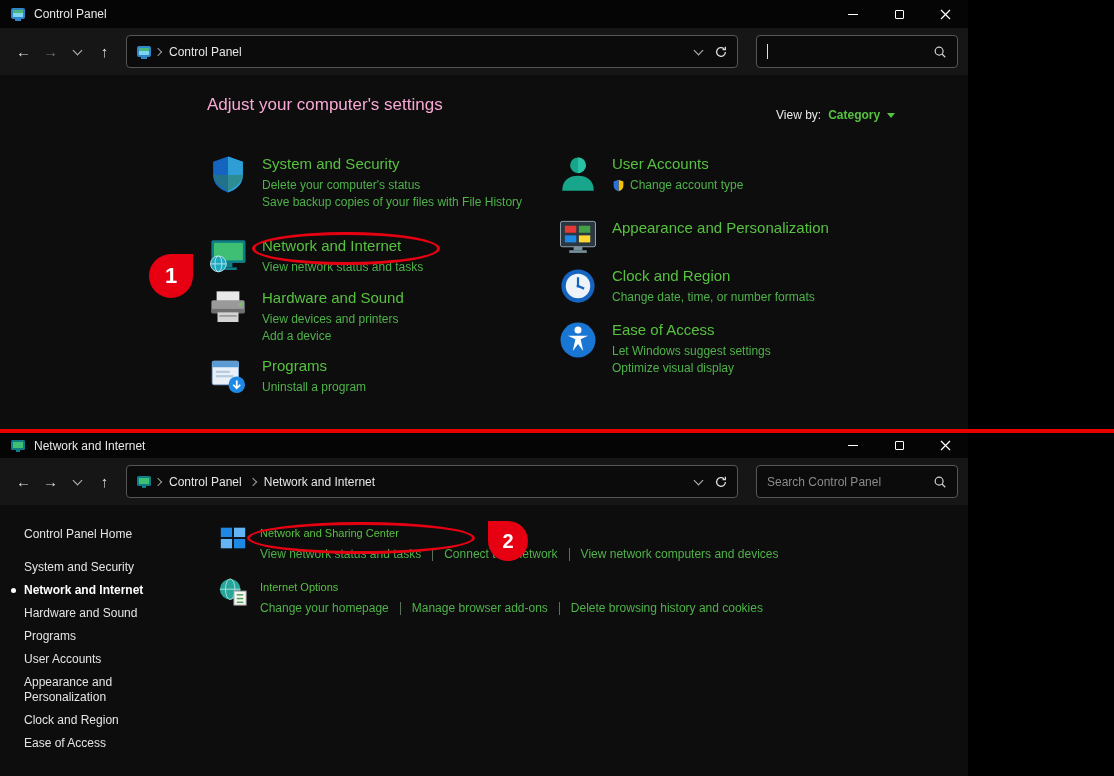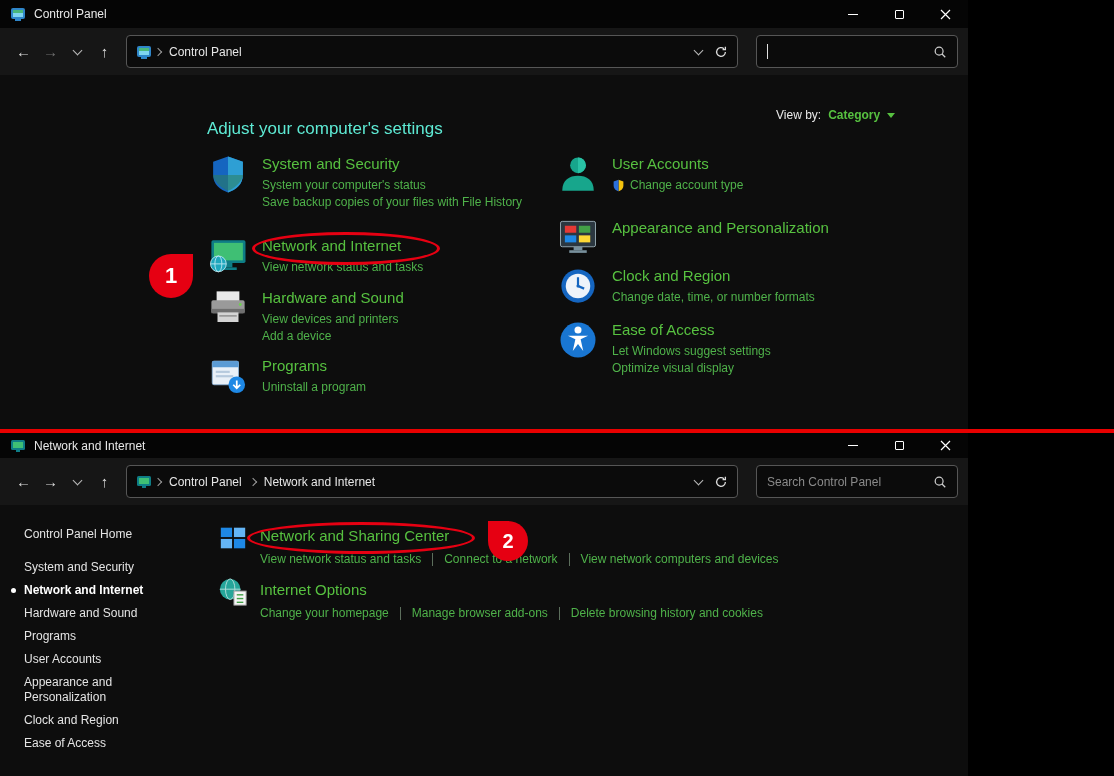--- a/index.html
+++ b/index.html
@@ -32,21 +32,21 @@
   .refresh{display:flex;margin-left:12px;}
   .searchbar{display:flex;align-items:center;height:33px;background:#0b0b0b;border:1px solid #565656;border-radius:4px;margin-left:18px;flex:1;padding:0 10px;}
   .search-input{flex:1;background:transparent;border:none;outline:none;color:#ddd;font-size:12px;font-family:"Liberation Sans",sans-serif;}
   .search-input::placeholder{color:#8a8a8a;}
   .text-caret{width:1px;height:15px;background:#e0e0e0;margin-right:2px;}
   .mag{display:flex;}
 
   
   .content{position:relative;}
   #win1 .content{height:354px;}
-  .heading{position:absolute;left:207px;top:44px;font-size:17px;color:#5eead4;}
+  .heading{position:absolute;left:207px;top:20px;font-size:17px;color:#f9a8d4;}
   .viewby{position:absolute;left:776px;top:33px;font-size:12px;color:#e8e8e8;display:flex;align-items:center;gap:7px;cursor:default;}
   .viewby .val{color:#57c140;font-weight:bold;}
   .caret-g{width:0;height:0;border-left:4px solid transparent;border-right:4px solid transparent;border-top:5px solid #57c140;}
   .category{position:absolute;display:flex;gap:13px;}
   .cat-icon{width:42px;height:42px;flex:none;}
   .cat-icon svg{width:42px;height:42px;display:block;}
   .cat-text{padding-top:1px;}
   .cat-title{display:block;color:#57c140;font-size:15px;margin:1px 0 5px;cursor:pointer;text-decoration:none;}
   .cat-link{display:block;color:#4fb24a;font-size:12px;line-height:17px;cursor:pointer;text-decoration:none;}
   .shield-row{display:flex;align-items:center;gap:5px;}
@@ -56,21 +56,21 @@
   #win2 .content{height:271px;}
   .sidebar{position:absolute;left:0;top:0;width:192px;padding:22px 0 0 24px;}
   .side-item{display:block;color:#e4e4e4;font-size:12px;line-height:15px;margin-bottom:8px;position:relative;cursor:pointer;text-decoration:none;}
   .side-item.home{margin-bottom:18px;}
   .side-item.active{font-weight:bold;color:#fff;}
   .side-dot{position:absolute;left:-13px;top:5px;width:5px;height:5px;border-radius:50%;background:#fff;}
   .cpl-item{position:absolute;left:218px;display:flex;gap:12px;}
   .item-icon{width:30px;height:30px;flex:none;}
   .item-icon svg{width:30px;height:30px;display:block;}
   .item-text{padding-top:4px;}
-  .item-title{display:block;color:#57c140;font-size:15px;margin-bottom:8px;cursor:pointer;text-decoration:none;}
+  .item-title{display:block;color:#57c140;font-size:11px;margin-bottom:8px;cursor:pointer;text-decoration:none;}
   .item-links{display:flex;align-items:center;font-size:12px;}
   .item-links a{color:#4fb24a;cursor:pointer;text-decoration:none;white-space:nowrap;}
   .vsep{width:1px;height:13px;background:#5c6e5c;margin:0 11px;}
 
   
   .oval{position:absolute;border:3px solid #e60012;border-radius:50%;z-index:20;pointer-events:none;}
   #oval1{left:252px;top:232px;width:188px;height:33px;}
   #oval2{left:247px;top:522px;width:228px;height:32px;}
   #redline{position:absolute;left:0;top:429px;width:1114px;height:4px;background:#e80000;z-index:15;}
   .balloon{position:absolute;background:#e60012;color:#fff;font-weight:bold;display:flex;align-items:center;justify-content:center;z-index:21;}
@@ -156,21 +156,21 @@
     <div class="category" style="left:207px;top:78px;">
       <span class="cat-icon">
         <svg viewBox="0 0 48 48">
             <path d="M24 4 L41 10 V25 C41 35.5 33 42 24 45 C15 42 7 35.5 7 25 V10 Z" fill="#1565c0"></path>
             <path d="M24 4 L41 10 V25 C41 35.5 33 42 24 45 Z" fill="#2e9fd4"></path>
             <path d="M7 27 C10 34 16 40 24 43 C32 40 38 34 41 27 V25 H7 Z" fill="#2e7d5b" opacity="0.55"></path>
           </svg>
       </span>
       <div class="cat-text">
         <a class="cat-title">System and Security</a>
-        <a class="cat-link">System your computer's status</a>
+        <a class="cat-link">Delete your computer's status</a>
         <a class="cat-link">Save backup copies of your files with File History</a>
       </div>
     </div>
 
     <div class="category" style="left:207px;top:160px;">
       <span class="cat-icon">
         <svg viewBox="0 0 48 48">
             <rect x="5" y="6" width="39" height="26" rx="2" fill="#0e7d86"></rect>
             <rect x="8" y="9" width="33" height="20" fill="#3fbf74"></rect>
             <rect x="20" y="32" width="9" height="5" fill="#0e7d86"></rect>

